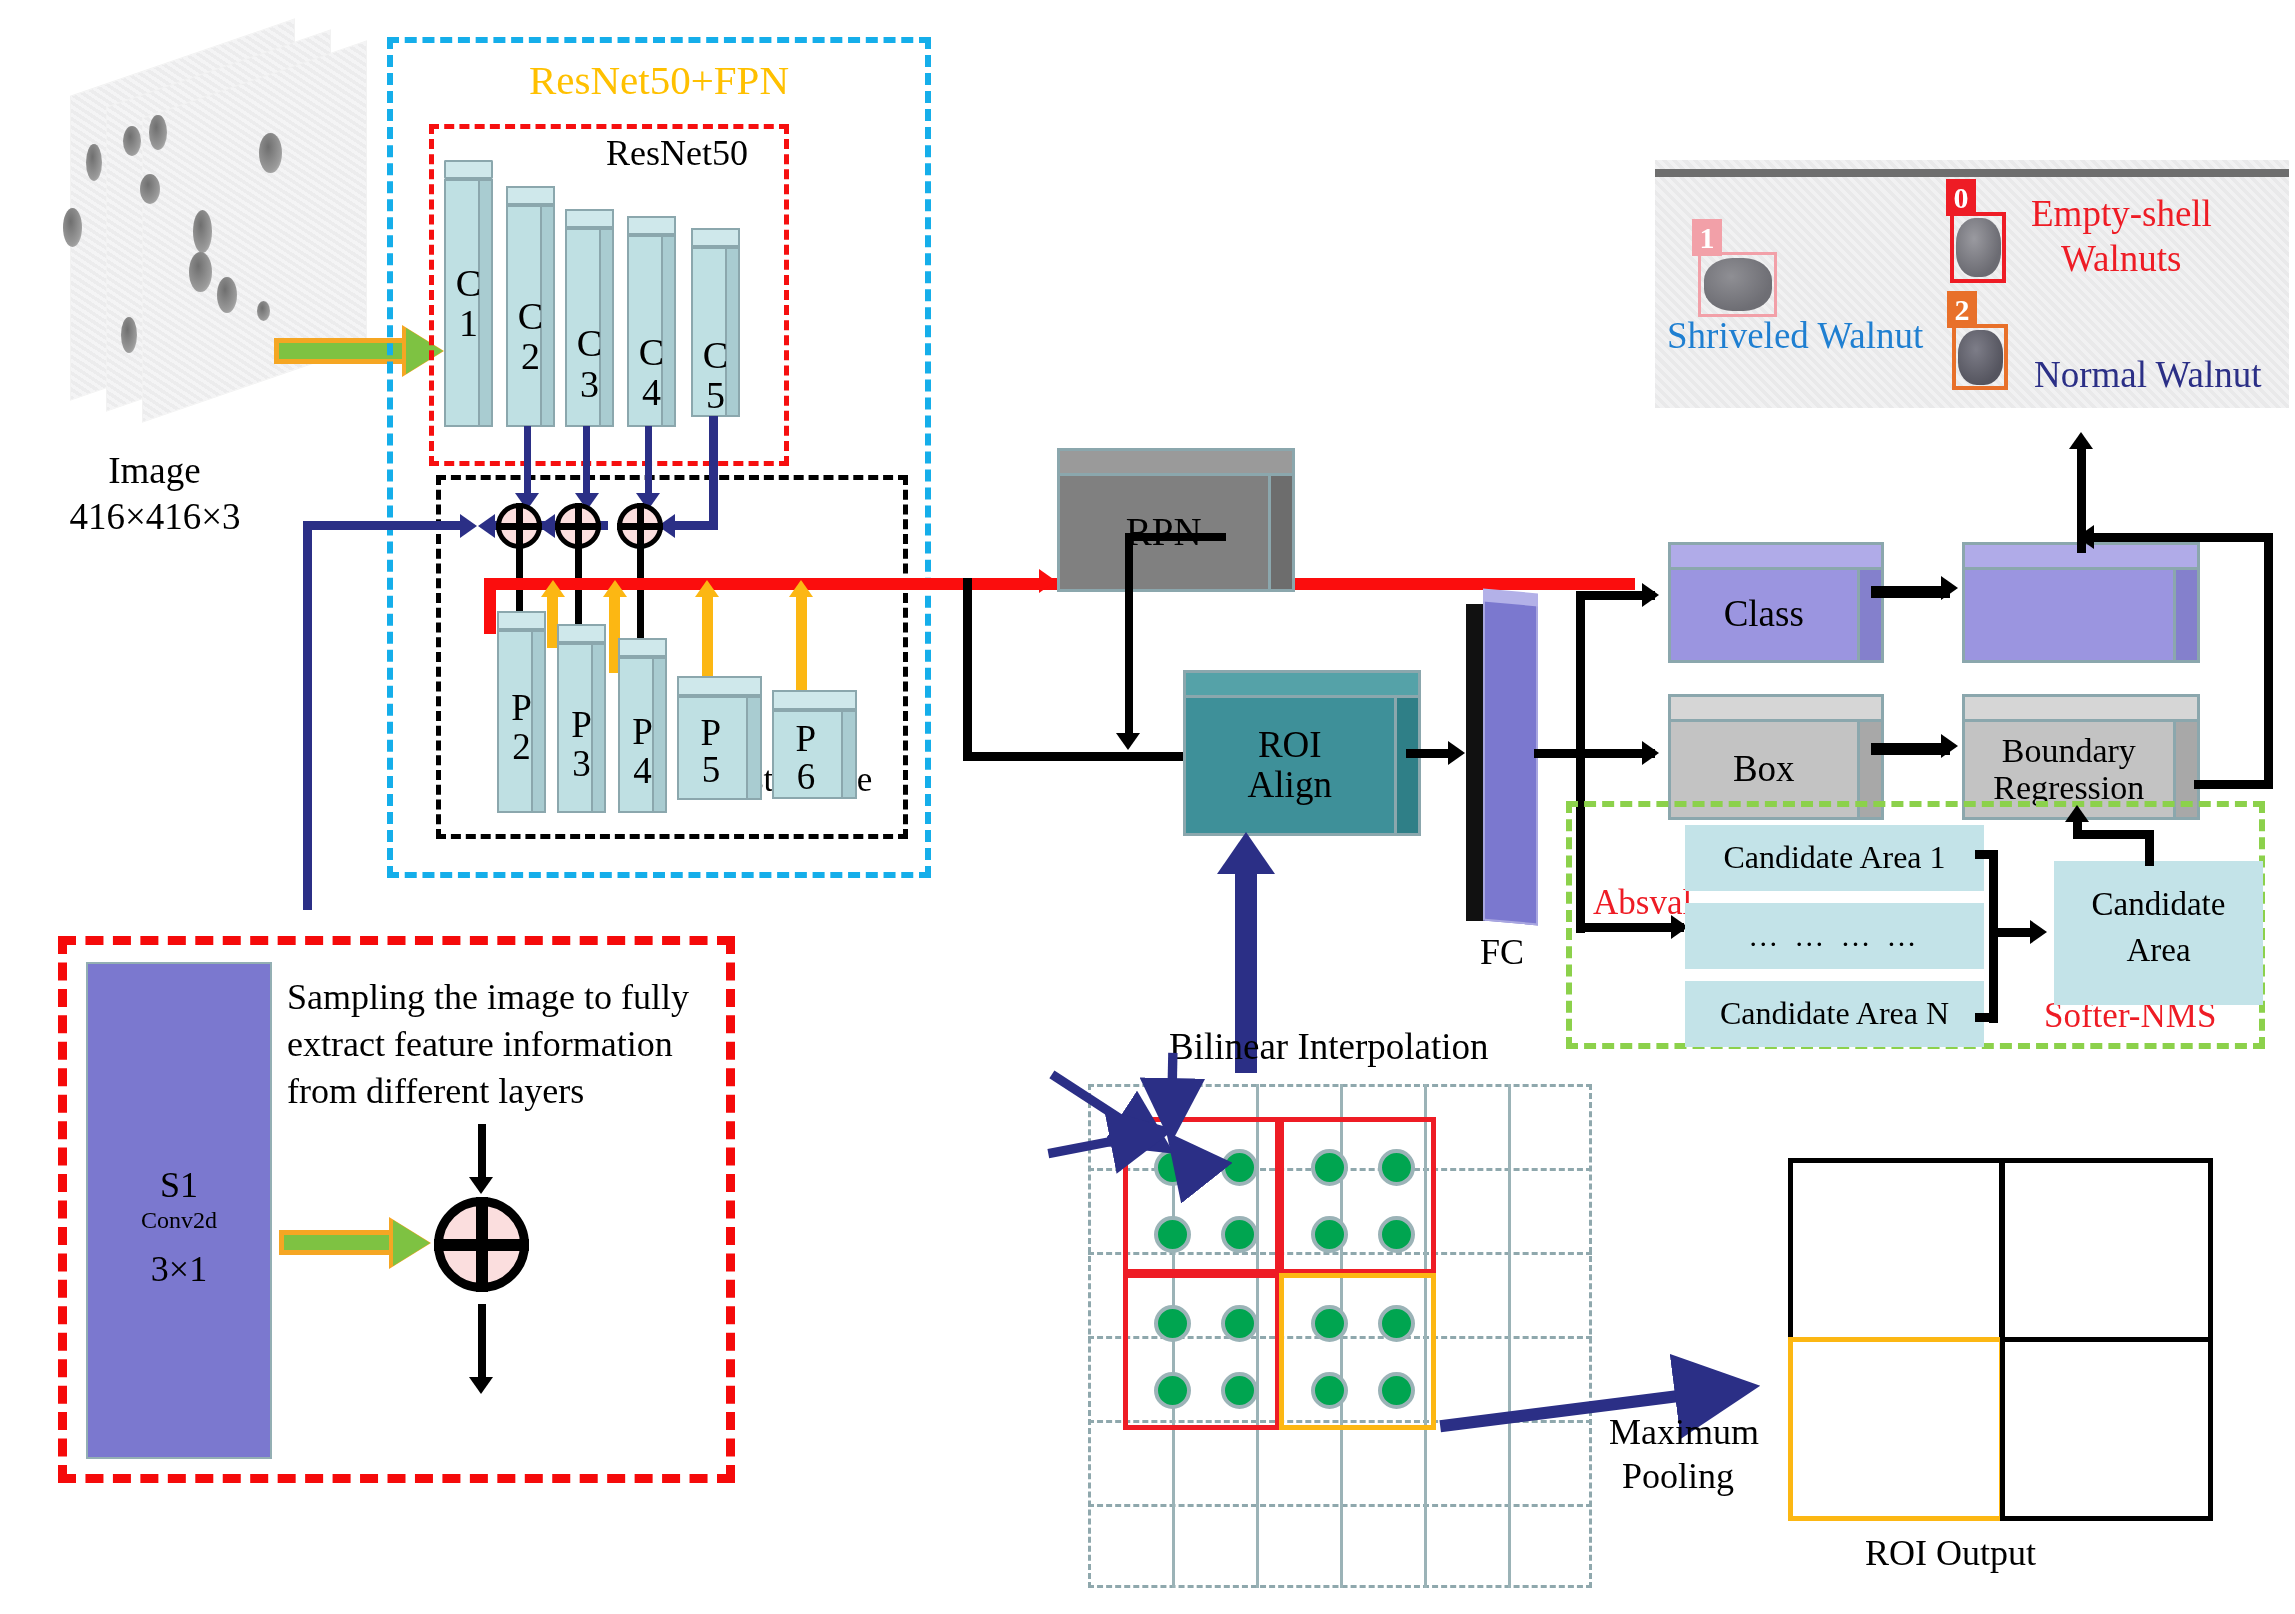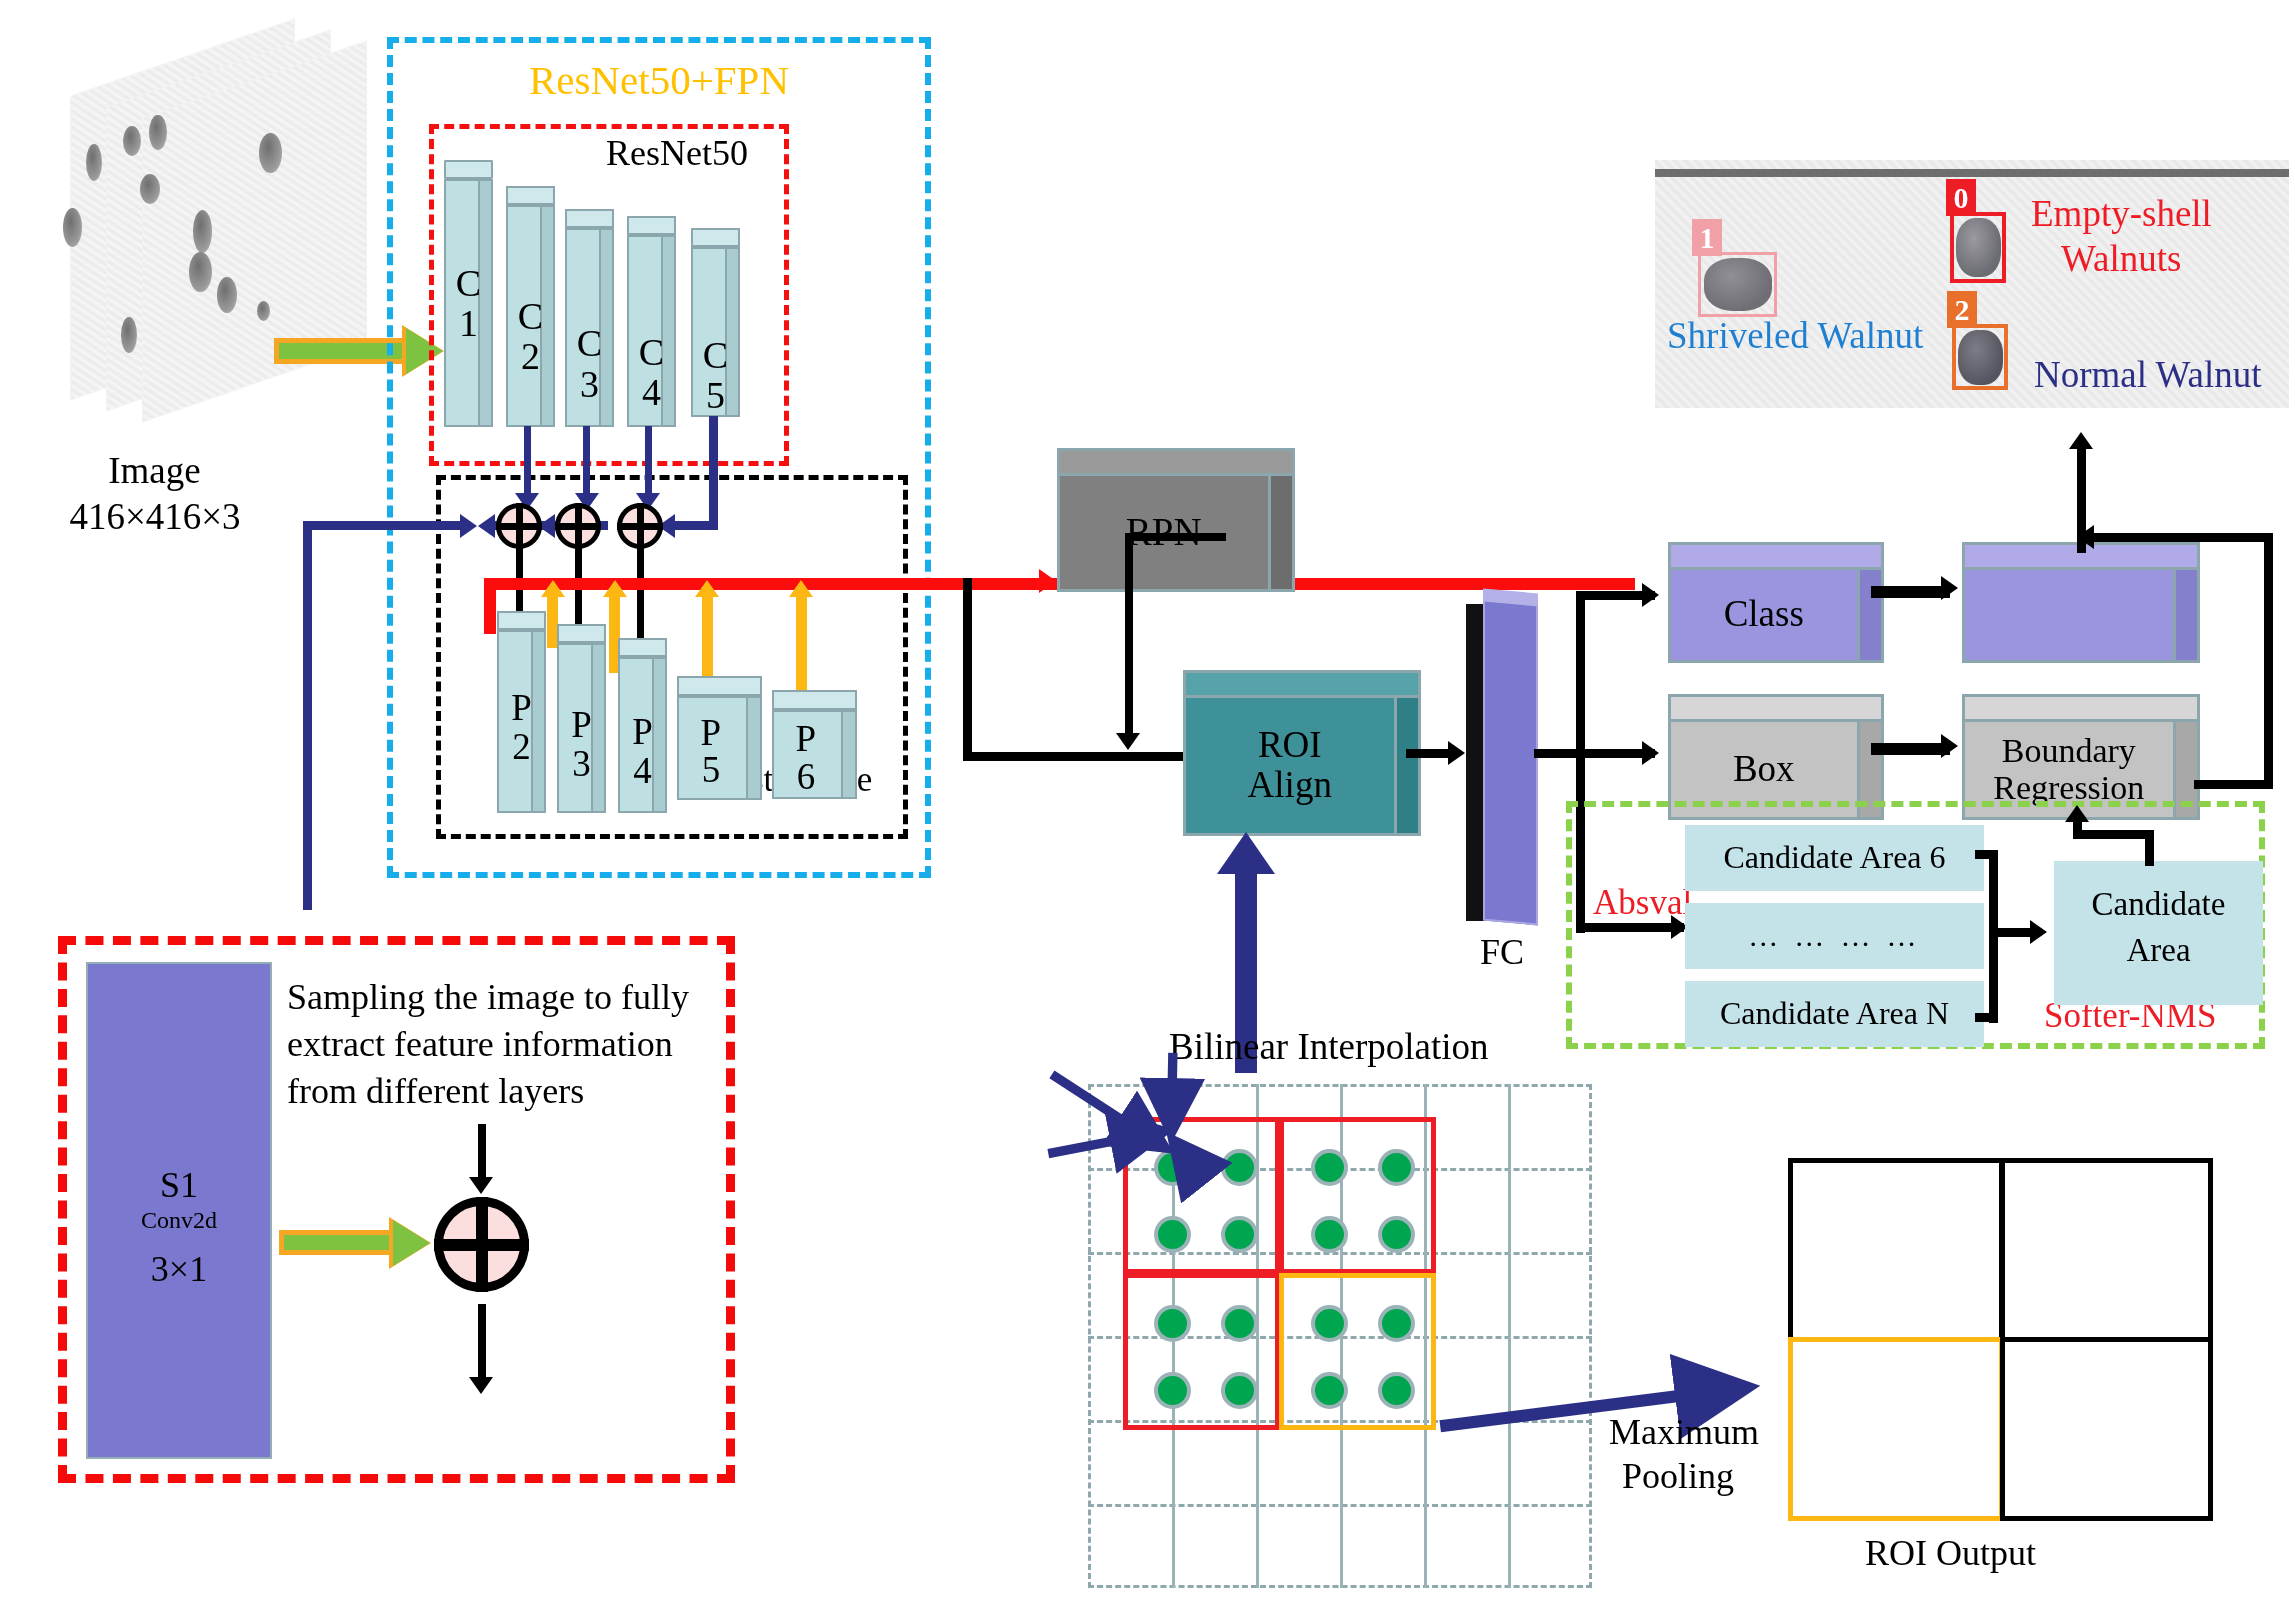--- a/index.html
+++ b/index.html
@@ -354,21 +354,21 @@
   <div class="arw arw-l" style="left:2077px;top:525px;"></div>
 
   <div class="ln" style="left:2077px;top:445px;width:9.4px;height:108px;"></div>
   <div class="arw arw-u" style="left:2069px;top:432px;"></div>
 
   <div class="dash dash-green" style="left:1566px;top:801px;width:699px;height:248px;"></div>
   <div class="txt" style="left:1593px;top:883px;font-size:35px;color:#ee1c25;">Absval</div>
   <div class="txt" style="left:2044px;top:996px;font-size:35px;color:#ee1c25;">Softer-NMS</div>
 
   <div class="nms-box" style="left:1685px;top:825px;width:299px;height:66px;">
-    <div class="nms-lbl" style="top:14.4px;font-size:32px;">Candidate Area 6</div>
+    <div class="nms-lbl" style="top:14.4px;font-size:32px;">Candidate Area 1</div>
   </div>
   <div class="nms-box" style="left:1685px;top:903px;width:299px;height:66px;">
     <div class="nms-lbl" style="top:16px;font-size:30px;letter-spacing:4.3px;">… … … …</div>
   </div>
   <div class="nms-box" style="left:1685px;top:981px;width:299px;height:66px;">
     <div class="nms-lbl" style="top:14.4px;font-size:32px;">Candidate Area N</div>
   </div>
   <div class="nms-box" style="left:2054px;top:861px;width:209px;height:144px;">
     <div class="nms-lbl" style="top:24.5px;font-size:33px;">Candidate</div>
     <div class="nms-lbl" style="top:71px;font-size:33px;">Area</div>

